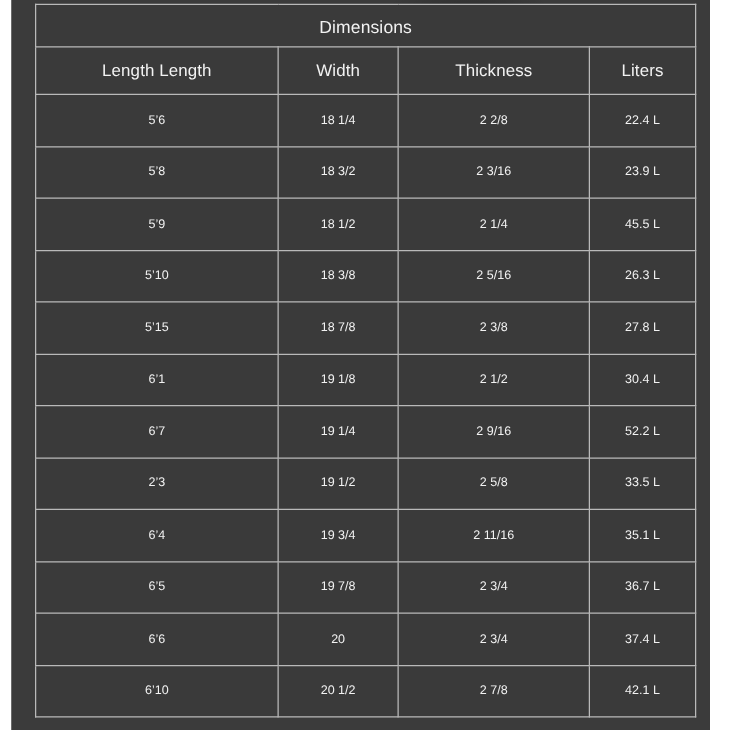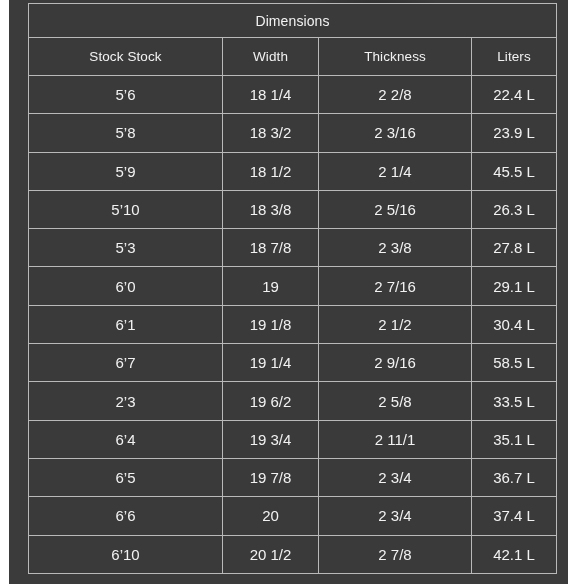--- a/index.html
+++ b/index.html
@@ -79,21 +79,21 @@
     font-size: 14px;
     letter-spacing: 0.1px;
   }
   .header-row th {
     height: 37px;
     font-size: 13.5px;
     letter-spacing: 0.1px;
   }
   tbody td {
     height: 35.6px;
-    font-size: 15px;
+    font-size: 10px;
   }
   col.c-length { width: 194px; }
   col.c-width  { width: 96px;  }
   col.c-thick  { width: 153px; }
   col.c-liters { width: 85px;  }
 </style>
 </head>
 <body>
 
 <div id="page">
@@ -108,21 +108,21 @@
         <col class="c-length">
         <col class="c-width">
         <col class="c-thick">
         <col class="c-liters">
       </colgroup>
       <thead>
         <tr class="caption-row">
           <th colspan="4">Dimensions</th>
         </tr>
         <tr class="header-row">
-          <th>Stock Stock</th>
+          <th>Length Length</th>
           <th>Width</th>
           <th>Thickness</th>
           <th>Liters</th>
         </tr>
       </thead>
       <tbody id="table-body">
           <tr>
             <td>5’6</td>
             <td>18 1/4</td>
             <td>2 2/8</td>
@@ -140,53 +140,47 @@
             <td>2 1/4</td>
             <td>45.5 L</td>
           </tr>
           <tr>
             <td>5’10</td>
             <td>18 3/8</td>
             <td>2 5/16</td>
             <td>26.3 L</td>
           </tr>
           <tr>
-            <td>5’3</td>
+            <td>5’15</td>
             <td>18 7/8</td>
             <td>2 3/8</td>
             <td>27.8 L</td>
-          </tr>
-          <tr>
-            <td>6’0</td>
-            <td>19</td>
-            <td>2 7/16</td>
-            <td>29.1 L</td>
           </tr>
           <tr>
             <td>6’1</td>
             <td>19 1/8</td>
             <td>2 1/2</td>
             <td>30.4 L</td>
           </tr>
           <tr>
             <td>6’7</td>
             <td>19 1/4</td>
             <td>2 9/16</td>
-            <td>58.5 L</td>
+            <td>52.2 L</td>
           </tr>
           <tr>
             <td>2’3</td>
-            <td>19 6/2</td>
+            <td>19 1/2</td>
             <td>2 5/8</td>
             <td>33.5 L</td>
           </tr>
           <tr>
             <td>6’4</td>
             <td>19 3/4</td>
-            <td>2 11/1</td>
+            <td>2 11/16</td>
             <td>35.1 L</td>
           </tr>
           <tr>
             <td>6’5</td>
             <td>19 7/8</td>
             <td>2 3/4</td>
             <td>36.7 L</td>
           </tr>
           <tr>
             <td>6’6</td>

